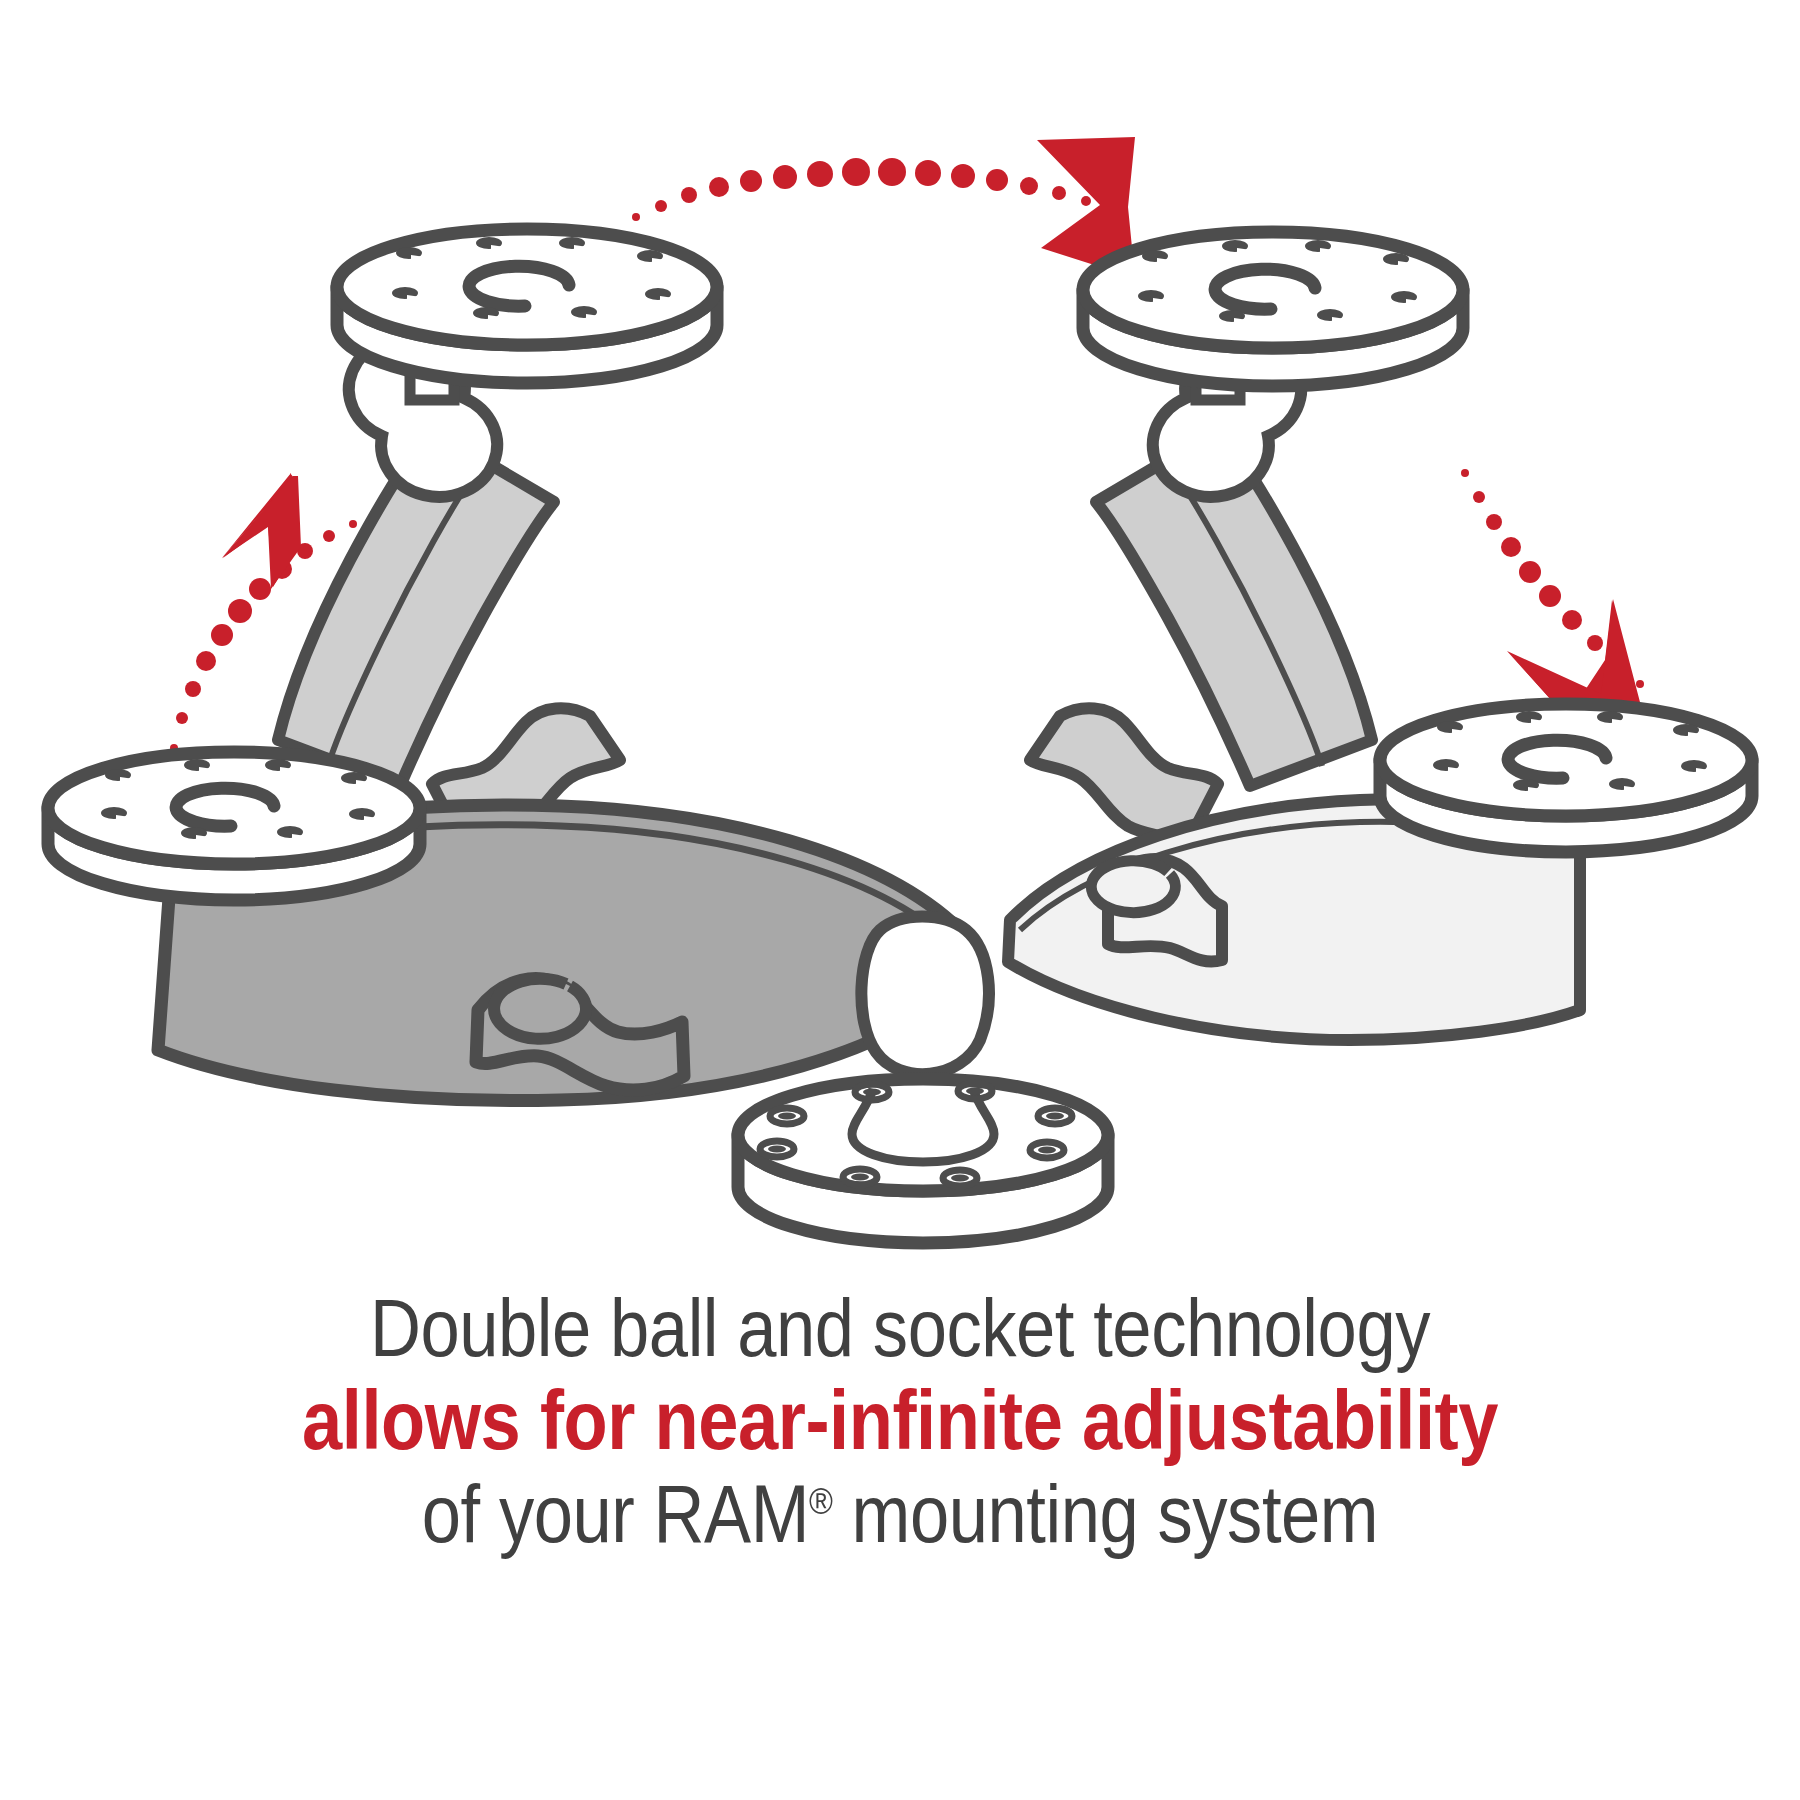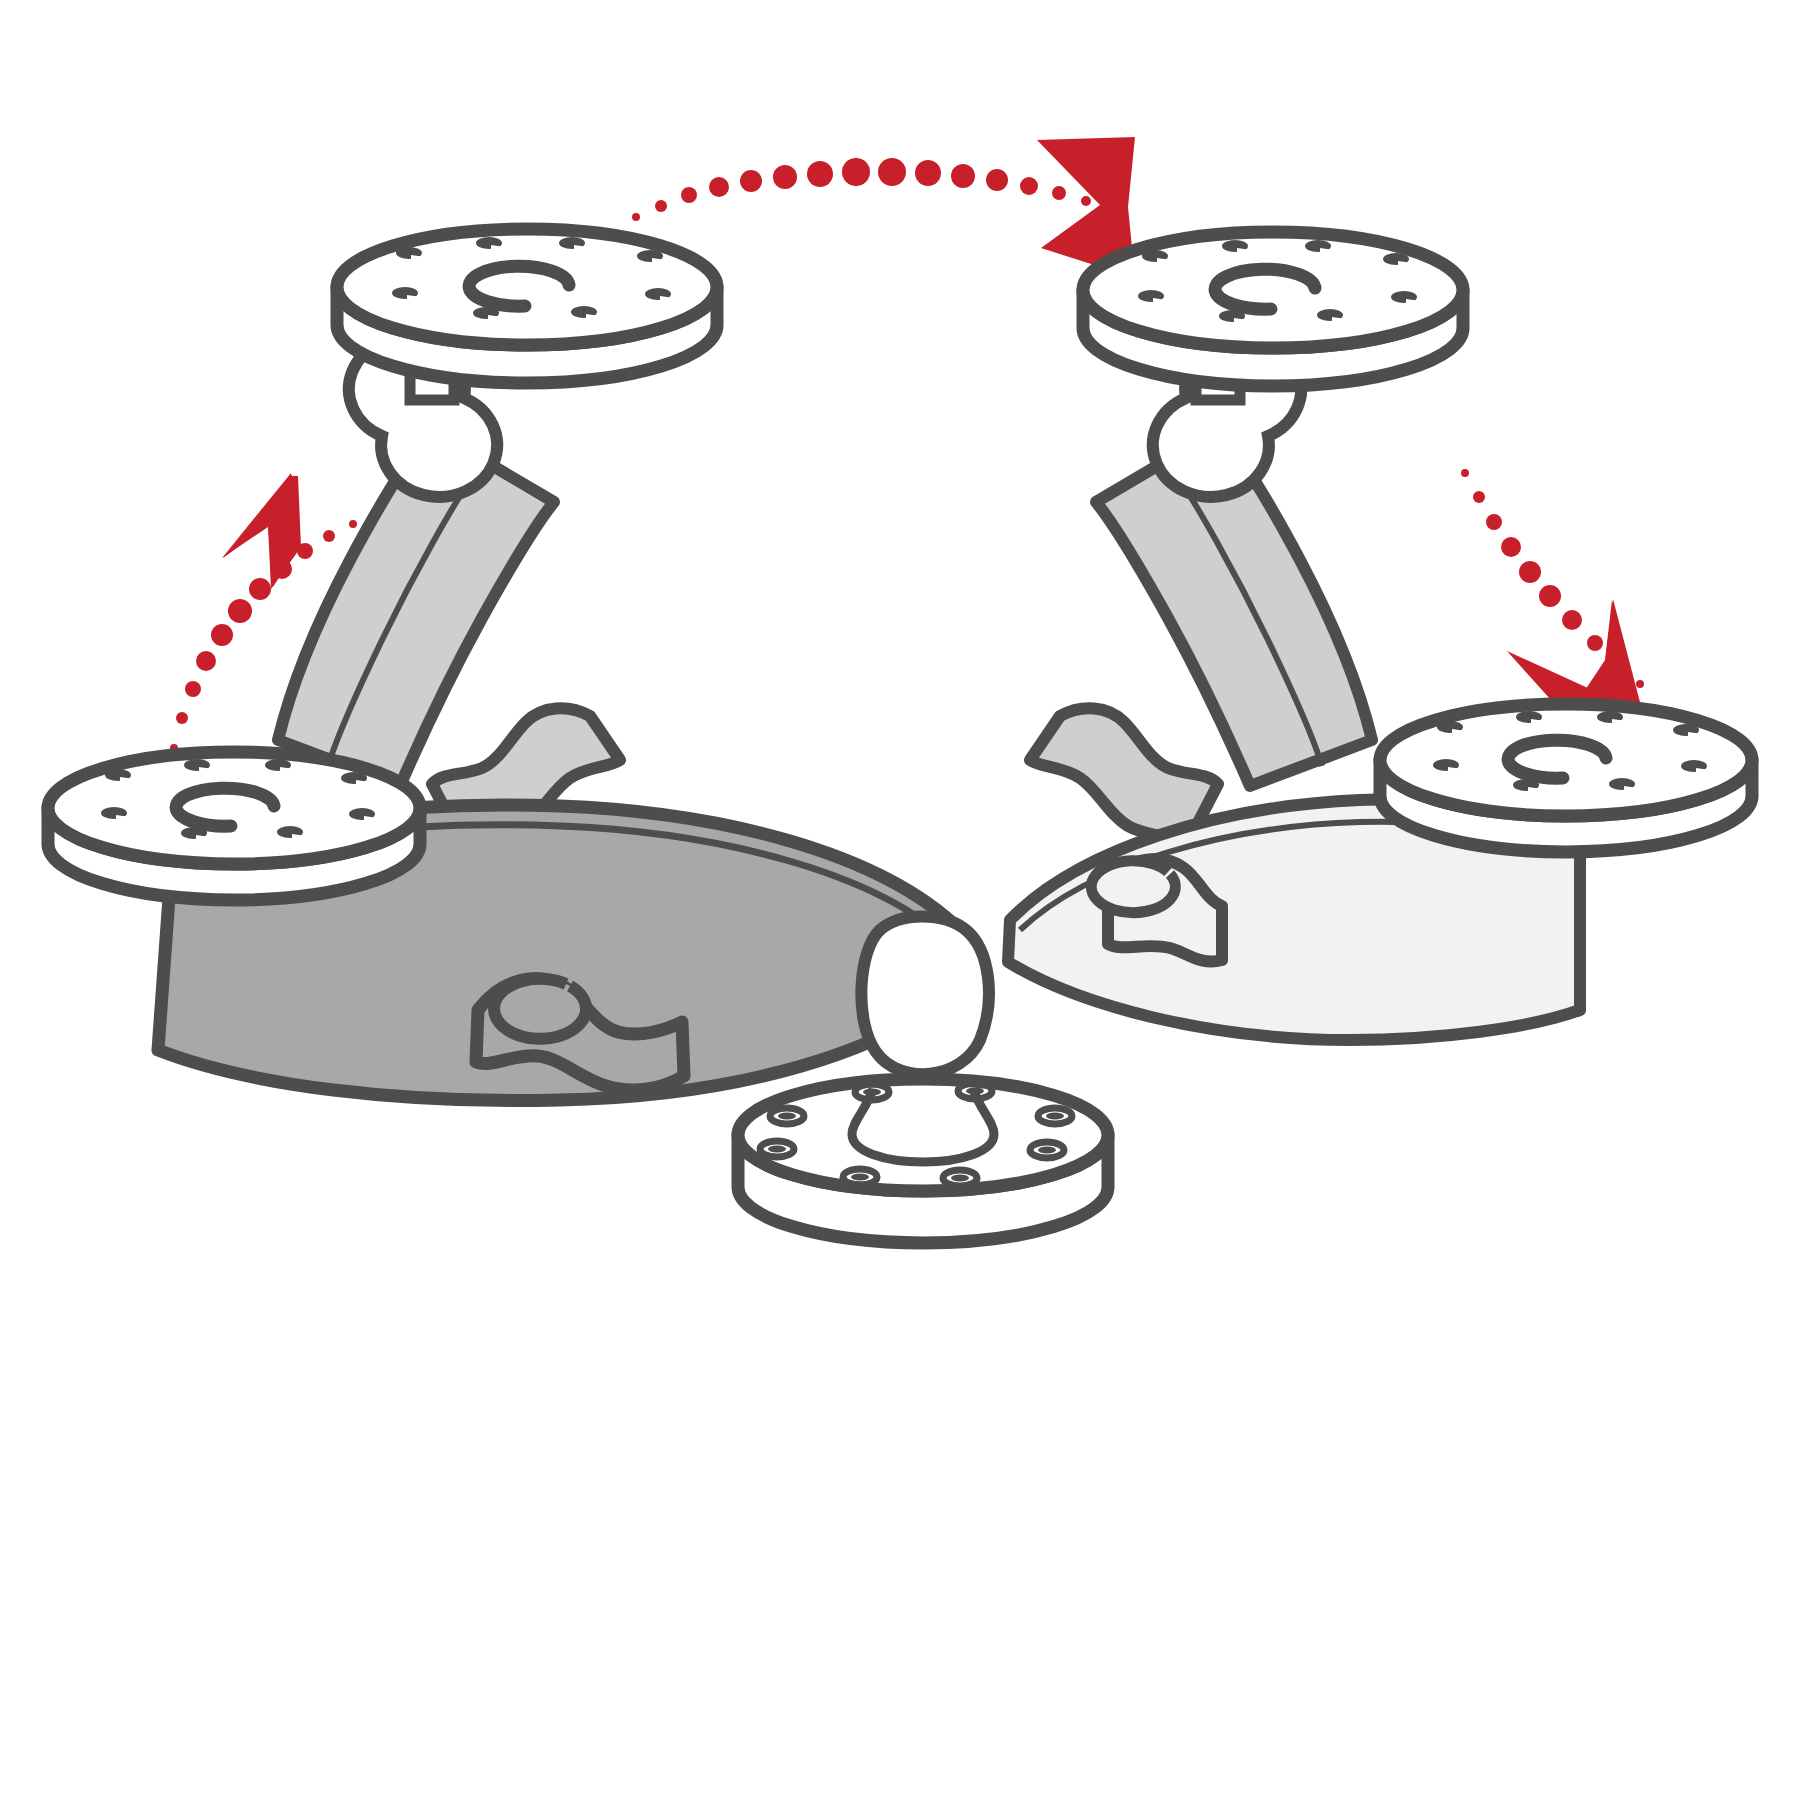--- a/index.html
+++ b/index.html
@@ -336,14 +336,19 @@
           <use href="#flangeHole" x="1047" y="1150"></use>
           <use href="#flangeHole" x="1055" y="1116"></use>
           <use href="#flangeHole" x="975" y="1091"></use>
           <use href="#flangeHole" x="872" y="1092"></use>
         </g>
       </g>
 
     </svg>
   </div>
 
+  <div id="caption">
+    <span class="cap-line cap-line-1">Double ball and socket technology</span>
+    <span class="cap-line cap-line-2">allows for near-infinite adjustability</span>
+    <span class="cap-line cap-line-3"><span>of your RAM</span><sup>®</sup><span> mounting system</span></span>
+  </div>
 
 </div>
 
 </body></html>

